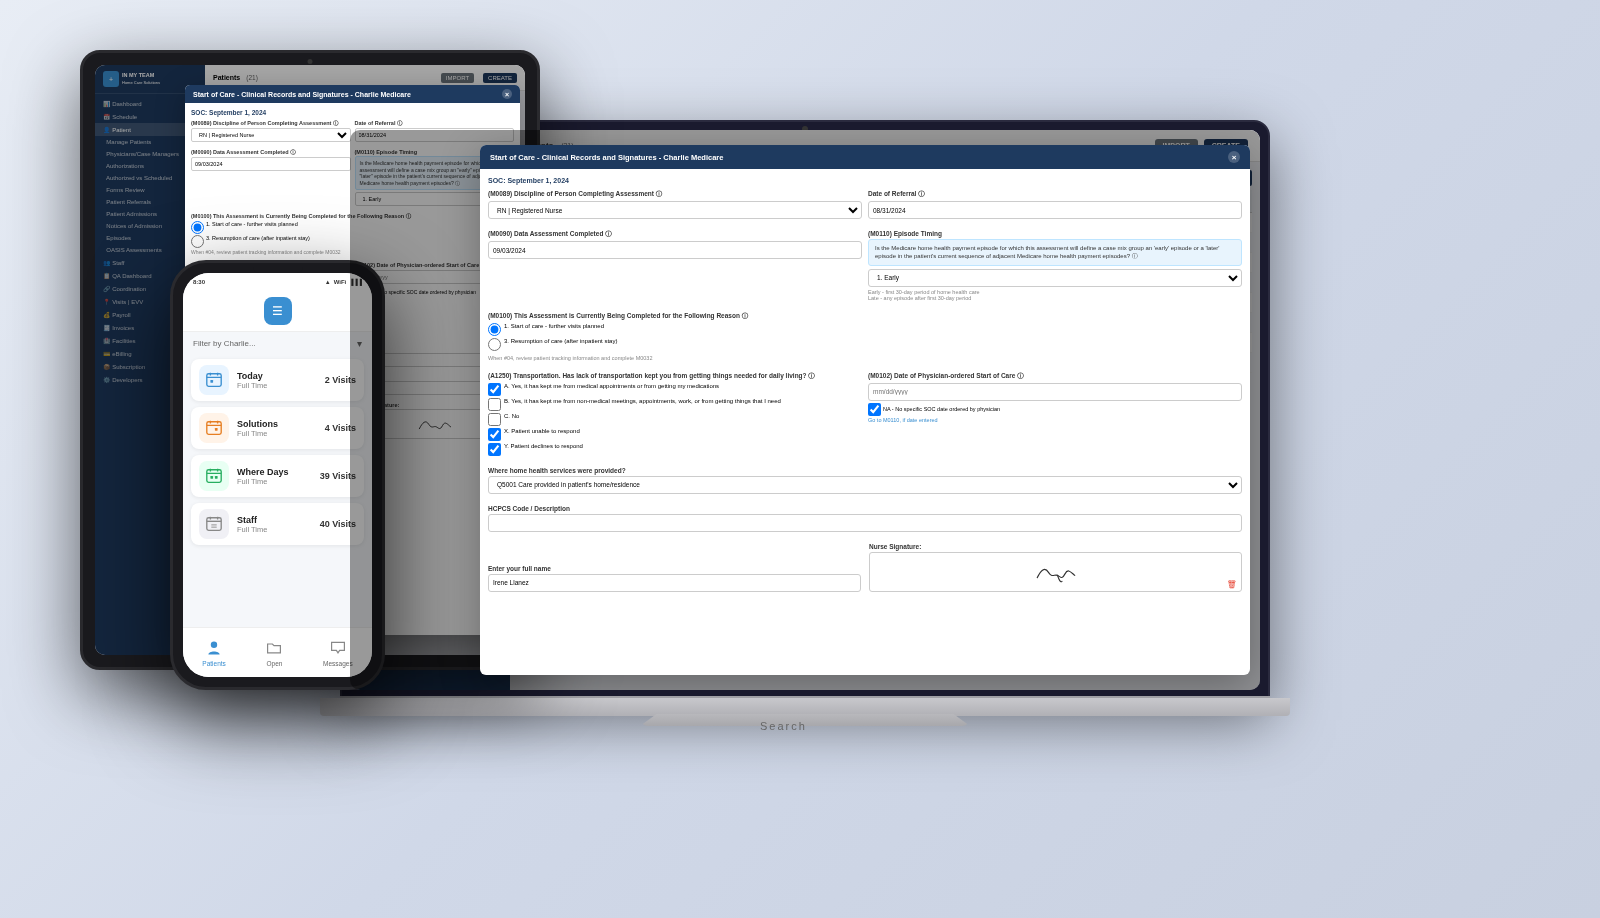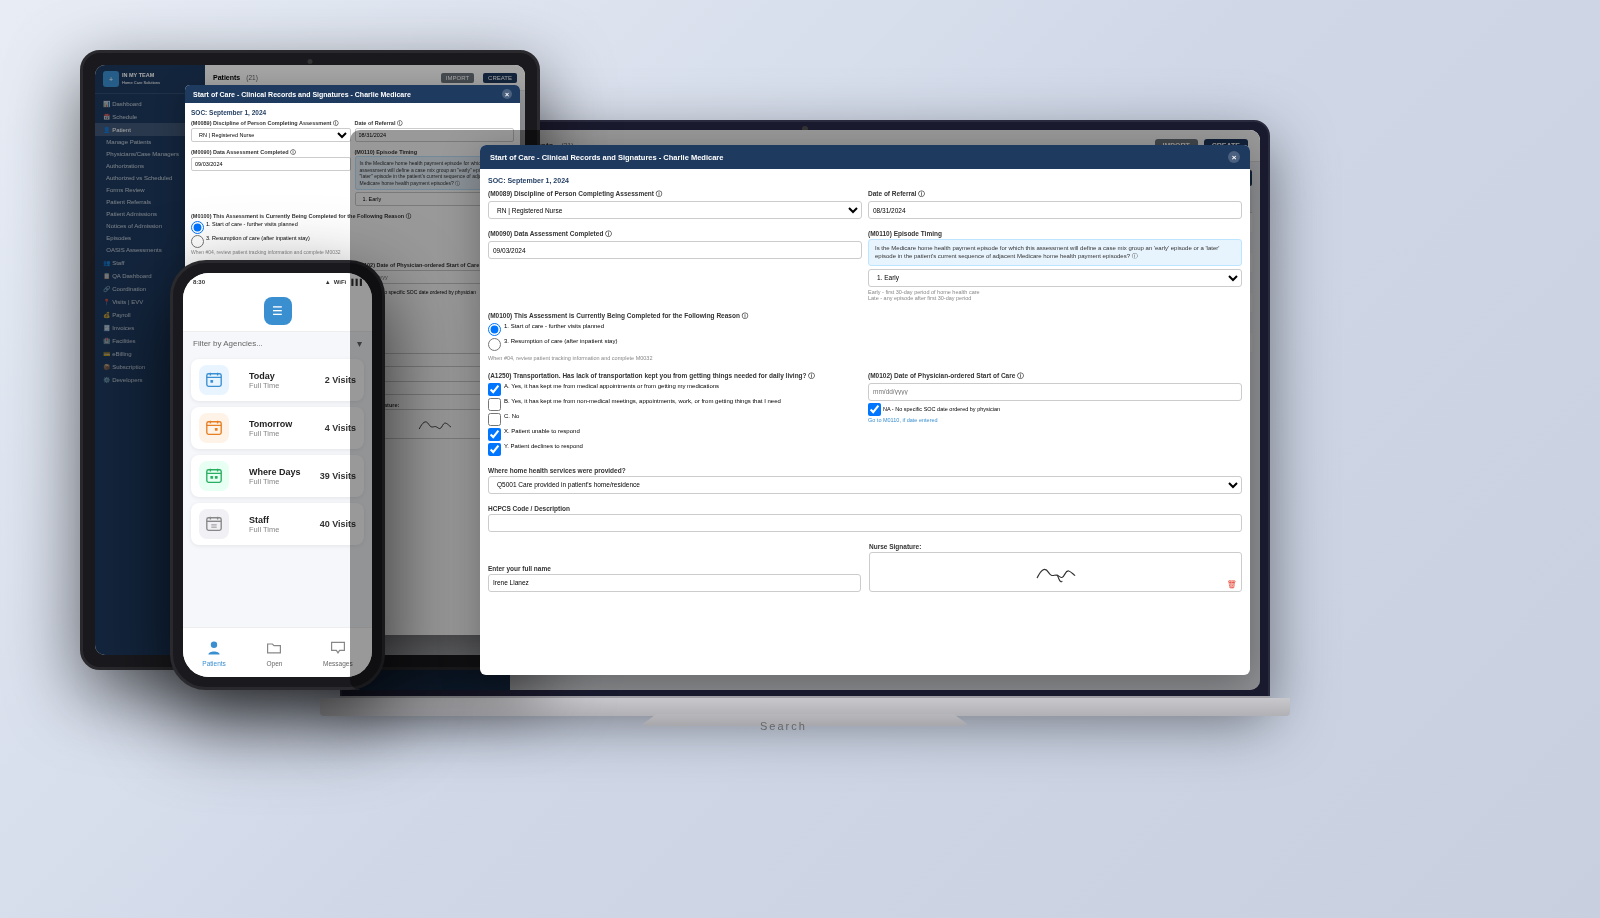--- a/index.html
+++ b/index.html
@@ -513,21 +513,21 @@
     }
     .schedule-icon-wrap {
       width: 30px; height: 30px; border-radius: 8px;
       display: flex; align-items: center; justify-content: center;
       flex-shrink: 0;
     }
     .schedule-icon-wrap.blue { background: #e8f4ff; }
     .schedule-icon-wrap.orange { background: #fff3e8; }
     .schedule-icon-wrap.green { background: #e8fff3; }
     .schedule-icon-wrap.gray { background: #f0f0f5; }
-    .schedule-info { flex: 1; margin-left: 12px; }
+    .schedule-info { flex: 1; }
     .schedule-title { font-size: 9px; font-weight: 600; color: #222; }
     .schedule-subtitle { font-size: 7.5px; color: #888; }
     .schedule-visits { font-size: 9px; font-weight: 600; color: #333; }
     .phone-bottom-nav {
       position: absolute;
       bottom: 0; left: 0; right: 0;
       background: white;
       height: 50px;
       display: flex; align-items: center; justify-content: space-around;
       border-top: 1px solid #eee;
@@ -1066,21 +1066,21 @@
           </div>
         </div>
 
         <div class="phone-header">
           <div style="width:10px"></div>
           <div class="phone-header-icon">☰</div>
           <div style="width:10px"></div>
         </div>
 
         <div class="phone-filter-row">
-          <span class="phone-filter-text">Filter by Agencies...</span>
+          <span class="phone-filter-text">Filter by Charlie...</span>
           <span class="phone-filter-chevron">▾</span>
         </div>
 
         <div class="phone-schedule-list">
           <div class="phone-schedule-item">
             <div class="schedule-icon-wrap blue">
               <svg width="18" height="18" viewBox="0 0 20 20">
                 <rect x="2" y="3" width="16" height="14" rx="2" fill="none" stroke="#3a8fd1" stroke-width="1.5"></rect>
                 <line x1="2" y1="7" x2="18" y2="7" stroke="#3a8fd1" stroke-width="1.5"></line>
                 <line x1="6" y1="2" x2="6" y2="5" stroke="#3a8fd1" stroke-width="1.5"></line>
@@ -1098,21 +1098,21 @@
             <div class="schedule-icon-wrap orange">
               <svg width="18" height="18" viewBox="0 0 20 20">
                 <rect x="2" y="3" width="16" height="14" rx="2" fill="none" stroke="#e67e22" stroke-width="1.5"></rect>
                 <line x1="2" y1="7" x2="18" y2="7" stroke="#e67e22" stroke-width="1.5"></line>
                 <line x1="6" y1="2" x2="6" y2="5" stroke="#e67e22" stroke-width="1.5"></line>
                 <line x1="14" y1="2" x2="14" y2="5" stroke="#e67e22" stroke-width="1.5"></line>
                 <rect x="11" y="10" width="3" height="3" rx="0.5" fill="#e67e22"></rect>
               </svg>
             </div>
             <div class="schedule-info">
-              <div class="schedule-title">Tomorrow</div>
+              <div class="schedule-title">Solutions</div>
               <div class="schedule-subtitle">Full Time</div>
             </div>
             <div class="schedule-visits">4 Visits</div>
           </div>
           <div class="phone-schedule-item">
             <div class="schedule-icon-wrap green">
               <svg width="18" height="18" viewBox="0 0 20 20">
                 <rect x="2" y="3" width="16" height="14" rx="2" fill="none" stroke="#27ae60" stroke-width="1.5"></rect>
                 <line x1="2" y1="7" x2="18" y2="7" stroke="#27ae60" stroke-width="1.5"></line>
                 <line x1="6" y1="2" x2="6" y2="5" stroke="#27ae60" stroke-width="1.5"></line>

